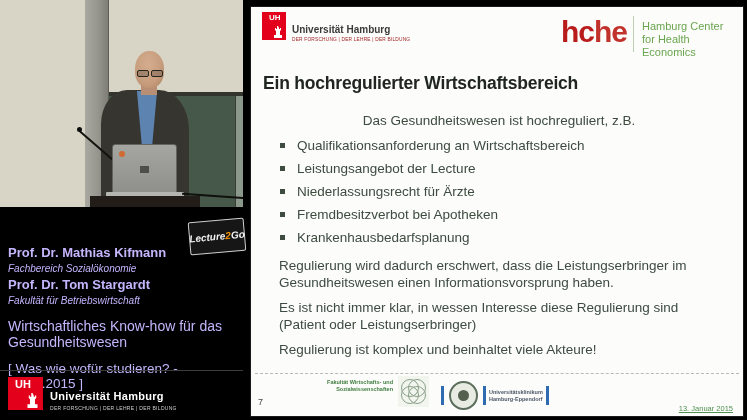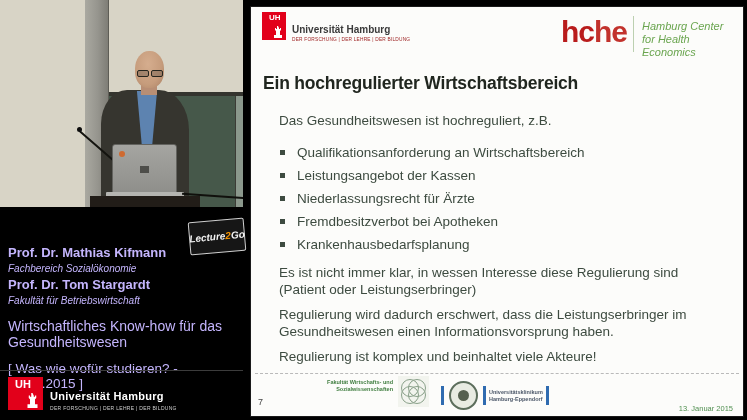--- a/index.html
+++ b/index.html
@@ -65,40 +65,40 @@
   .uh-slide .uh-abbr{font-size:8px;}
   .uh-slide .uh-castle{right:3px;bottom:2px;width:10px;height:12px;}
   .uh-slide .uh-text{margin-left:6px;padding-top:12px;}
   .uh-slide .uh-name{color:#3a3a3a;font-size:10px;font-weight:bold;}
   .uh-slide .uh-tagline{color:#9b1c1c;font-size:4.8px;margin-top:2px;letter-spacing:.2px;}
   .hche{position:absolute;left:310px;top:9px;display:flex;align-items:flex-start;}
   .hche-word{font-size:30px;line-height:32px;font-weight:bold;letter-spacing:-1px;}
   .hche-word .gray{color:#b91c1c;}
   .hche-word .red{color:#c2322c;}
   .hche-sep{width:1px;height:36px;background:#bcd0b0;margin:0 8px 0 6px;}
-  .hche-text{font-size:11px;line-height:13px;color:#6aa54f;padding-top:4px;font-style:italic;}
+  .hche-text{font-size:11px;line-height:13px;color:#6aa54f;padding-top:4px;}
   .slide-title{position:absolute;left:12px;top:66px;font-size:17.5px;font-weight:bold;color:#20261f;letter-spacing:-.2px;}
   .slide-body{position:absolute;left:28px;top:105px;width:440px;color:#3d4b40;font-size:13.5px;}
-  .intro{line-height:17px;margin:0 0 12px 0;}
+  .intro{line-height:17px;margin:0 0 5px 0;text-align:center;}
   ul.bullets{list-style:none;margin:0;padding:0;}
   ul.bullets li{position:relative;padding-left:18px;line-height:23px;}
   ul.bullets li::before{content:"";position:absolute;left:1px;top:9px;width:5px;height:5px;background:#3d4b40;}
   .paras p{line-height:17px;margin:8px 0 0 0;}
   .slide-footline{position:absolute;left:4px;right:4px;top:366px;border-top:1px dashed #b9b9b9;}
   .page-num{position:absolute;left:7px;top:390px;font-size:9px;color:#444;}
   .faculty{position:absolute;left:52px;top:372px;width:90px;text-align:right;
     font-size:5.5px;line-height:7px;color:#3f7d3f;font-weight:bold;}
   .fac-logo{position:absolute;left:147px;top:369px;width:31px;height:31px;}
   .uke{position:absolute;left:190px;top:374px;display:flex;align-items:center;}
   .uke-bar{width:3px;height:19px;background:#2f6bb0;}
   .uke-seal{width:25px;height:25px;border-radius:50%;border:2px solid #5c6e5c;background:#e8ebe2;
     margin:0 5px;position:relative;}
   .uke-seal::after{content:"";position:absolute;left:7px;top:7px;width:11px;height:11px;border-radius:50%;background:#55604f;}
   .uke-text{font-size:5.5px;line-height:7px;color:#4a5668;font-weight:bold;margin:0 3px;}
-  .slide-date{position:absolute;right:10px;top:397px;font-size:7.5px;color:#4f8f4f;}
+  .slide-date{position:absolute;right:10px;top:397px;font-size:7.5px;color:#4f8f4f;text-decoration:underline;}
 </style>
 </head>
 <body>
 
 <div class="video-pane">
   <div class="pillar"></div>
   <div class="board">
     <div class="board-edge"></div>
   </div>
   <div class="blazer"></div>
@@ -182,33 +182,33 @@
   </div>
 
   <div class="slide-title">Ein hochregulierter Wirtschaftsbereich</div>
 
   <div class="slide-body">
     <p class="intro">Das Gesundheitswesen ist hochreguliert, z.B.</p>
     <ul class="bullets">
 
         <li>Qualifikationsanforderung an Wirtschaftsbereich</li>
 
-        <li>Leistungsangebot der Kassen</li>
+        <li>Leistungsangebot der Lecture</li>
 
         <li>Niederlassungsrecht für Ärzte</li>
 
         <li>Fremdbesitzverbot bei Apotheken</li>
 
         <li>Krankenhausbedarfsplanung</li>
       </ul>
     <div class="paras">
 
+        <p>Regulierung wird dadurch erschwert, dass die Leistungserbringer im Gesundheitswesen einen Informationsvorsprung haben.</p>
+
         <p>Es ist nicht immer klar, in wessen Interesse diese Regulierung sind (Patient oder Leistungserbringer)</p>
-
-        <p>Regulierung wird dadurch erschwert, dass die Leistungserbringer im Gesundheitswesen einen Informationsvorsprung haben.</p>
 
         <p>Regulierung ist komplex und beinhaltet viele Akteure!</p>
       </div>
   </div>
 
   <div class="slide-footline"></div>
   <div class="page-num">7</div>
   <div class="faculty">
     <div>Fakultät Wirtschafts- und</div>
     <div>Sozialwissenschaften</div>

